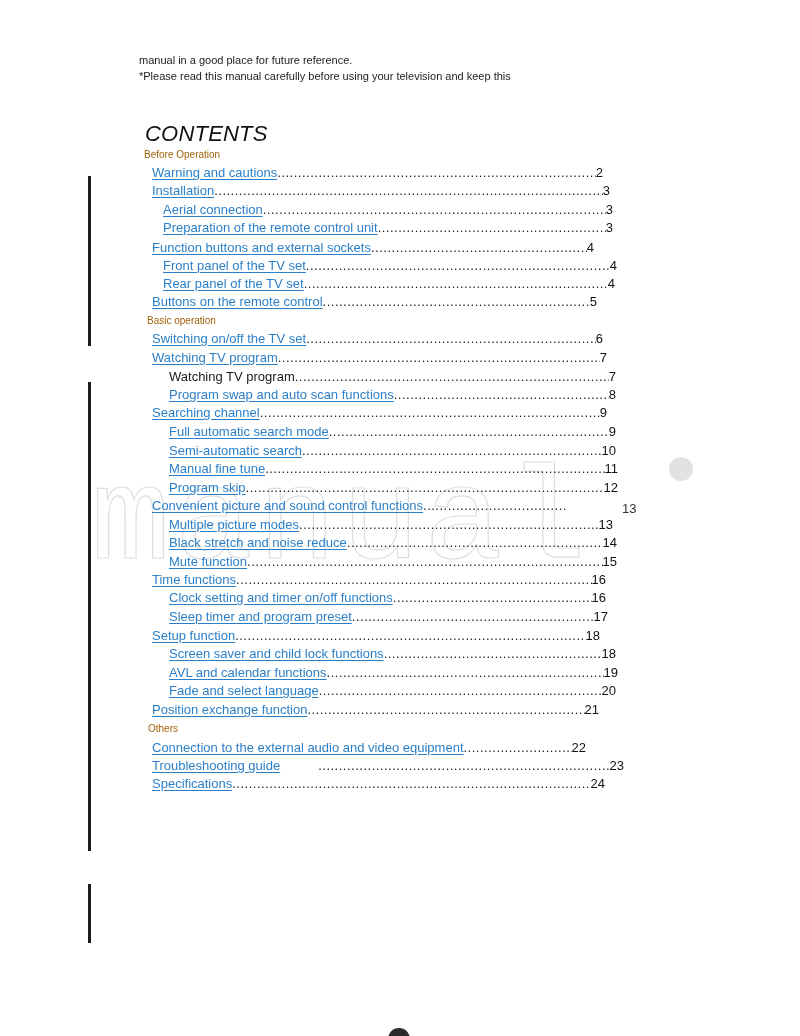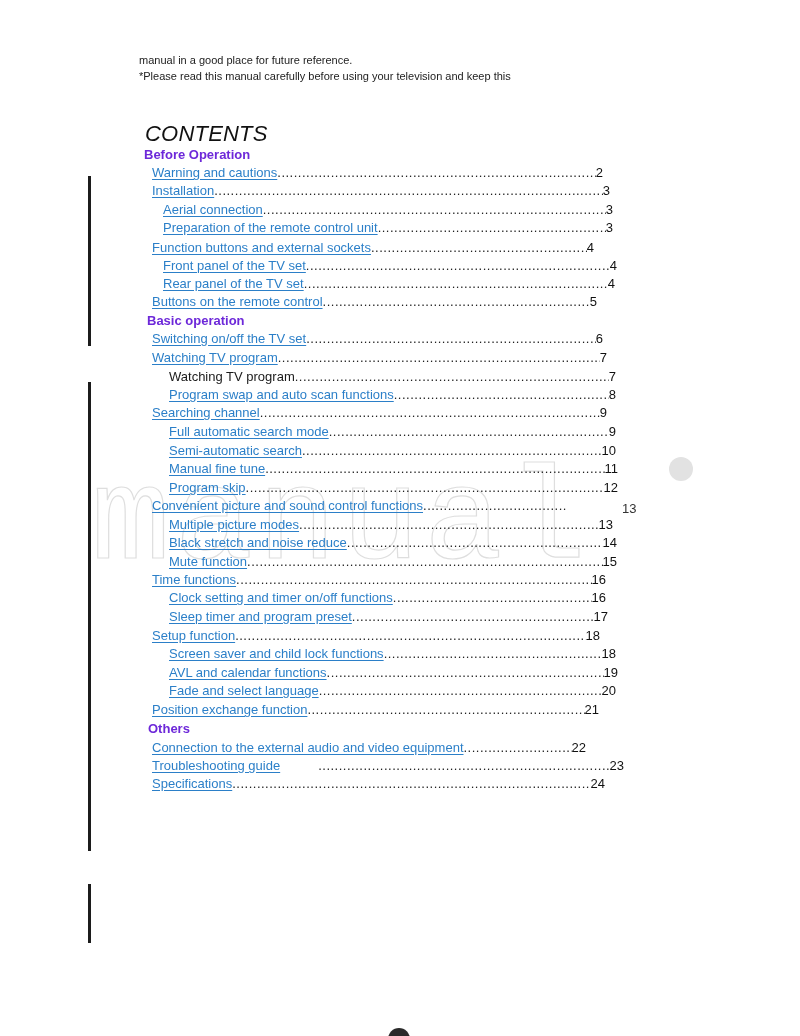--- a/index.html
+++ b/index.html
@@ -7,21 +7,21 @@
          font-family:"Liberation Sans", sans-serif; color:#1a1a1a; }
   .note { position:absolute; left:139px; top:52px; width:420px; font-size:11px; line-height:16px; color:#222; }
   .title { position:absolute; left:145px; top:121px; font-size:22px; line-height:26px; color:#111; letter-spacing:0.2px;font-style:italic; }
   .toc { position:absolute; left:0; top:0; width:800px; }
   .row { position:absolute; height:18px; font-size:13px; line-height:18px; white-space:nowrap; display:flex; align-items:flex-start; }
   .row .lbl { color:#2b7fc8; text-decoration:underline; text-underline-offset:2px; }
   .row .lbl.plain { color:#1a1a1a; text-decoration:none; }
   .row .dots { flex:1; overflow:hidden; color:#222; letter-spacing:0.5px; }
   .row .dots::after { content:"........................................................................................................................................................................................................................."; }
   .row .pg { color:#111; }
-  .section { position:absolute; font-size:13px; line-height:18px; color:#6d28d9;font-weight:bold; }
+  .section { position:absolute; font-size:10px; line-height:18px; color:#a16207; }
   .bar { position:absolute; left:88px; width:3px; background:#1c1c1c; }
   .watermark { position:absolute; left:91px; top:458px; font-size:132px; line-height:130px; font-family:Liberation Mono, monospace;
                color:transparent; -webkit-text-stroke:1.2px #d9d9d9; letter-spacing:4px; pointer-events:none; opacity:0.85; }
   .dot-mark { position:absolute; left:669px; top:457px; width:24px; height:24px; border-radius:50%; background:#e2e2e2; }
   .pgcircle { position:absolute; left:388px; top:1028px; width:22px; height:22px; border-radius:50%; background:#2a2a2a; }
   .stray13 { position:absolute; left:622px; top:501px; font-size:13px; color:#333; }
 </style>
 </head>
 <body>
 

